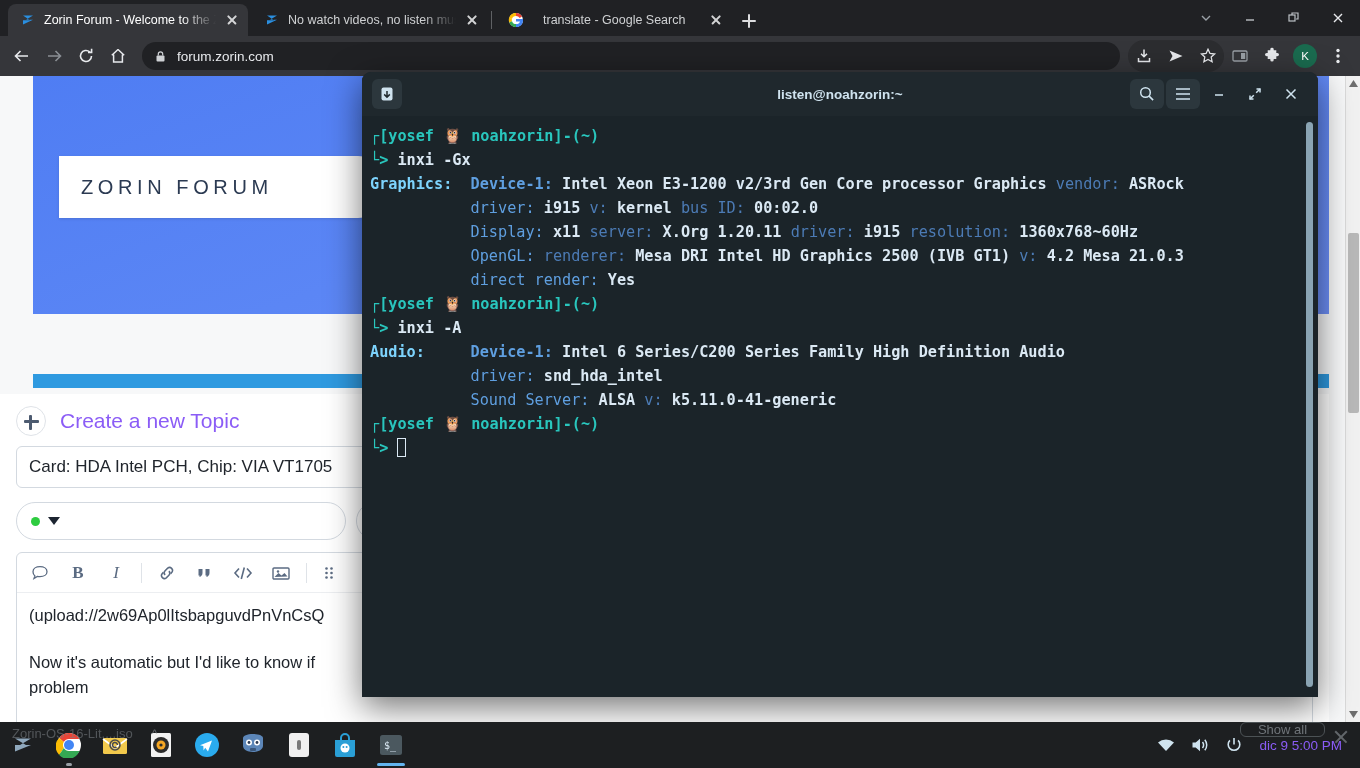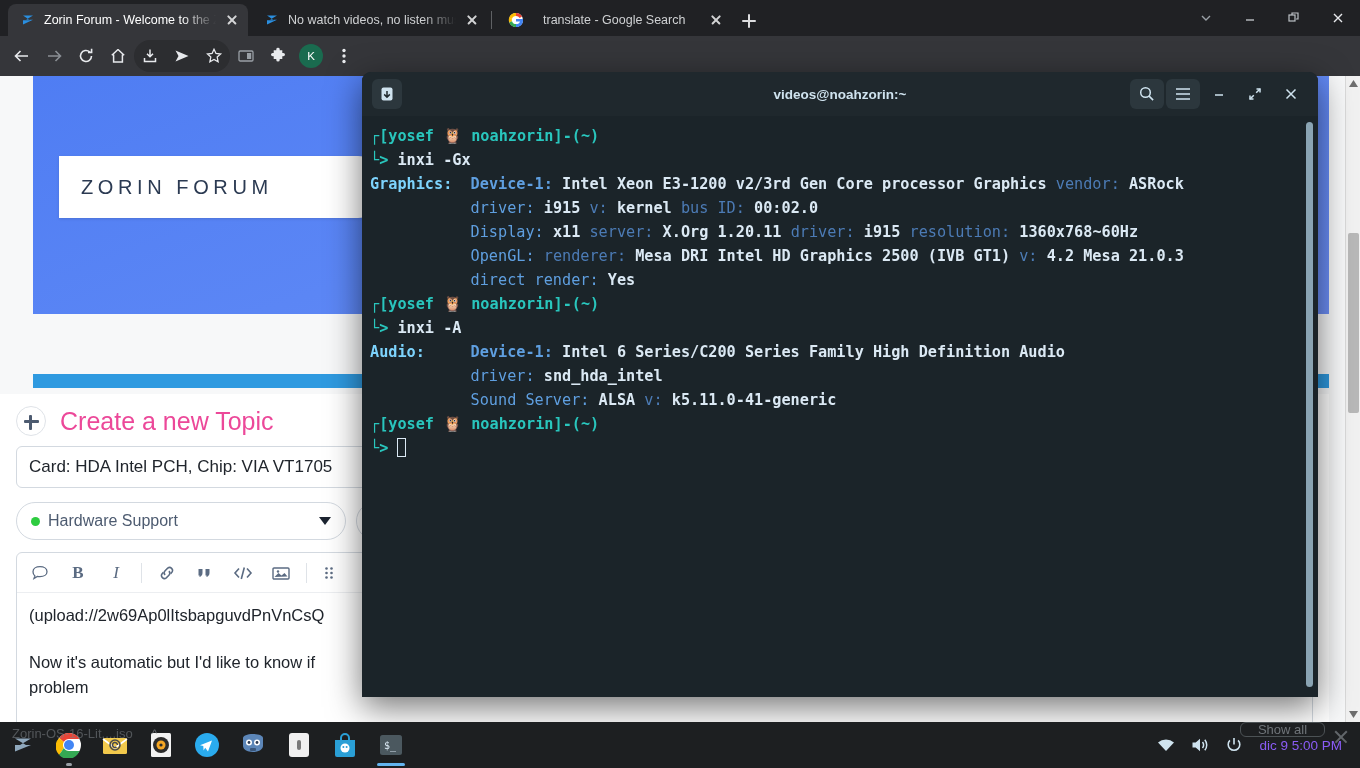--- a/index.html
+++ b/index.html
@@ -86,21 +86,21 @@
 
   .composer { position: absolute; left: 0; top: 318px; width: 1329px; bottom: 0; background: #fff; }
   .comp-head { display: flex; align-items: center; gap: 14px; padding: 12px 16px 10px 16px; }
   .plus-circle {
     width: 30px; height: 30px; border-radius: 50%; border: 1px solid #dfe3e8;
     position: relative; flex: 0 0 30px; background: #fff;
   }
   .plus-circle::before, .plus-circle::after { content: ""; position: absolute; background: #4d5b70; border-radius: 1px; }
   .plus-circle::before { left: 7px; top: 13.3px; width: 15px; height: 3px; }
   .plus-circle::after  { left: 12.2px; top: 8px; width: 3px; height: 15px; }
-  .comp-title { font-size: 25px; color: #ec4899; }
+  .comp-title { font-size: 21px; color: #8b5cf6; }
 
   .title-input {
     margin: 0 16px; height: 42px; border: 1px solid #d3d9e0; border-radius: 6px;
     display: flex; align-items: center; padding: 0 12px; font-size: 17px; color: #20252c; background: #fff;
   }
   .cat-row { display: flex; gap: 10px; margin: 14px 16px 0 16px; }
   .cat-select {
     width: 330px; height: 38px; border: 1px solid #d3d9e0; border-radius: 19px;
     display: flex; align-items: center; padding: 0 14px; gap: 8px; background: #fff;
   }
@@ -275,20 +275,29 @@
           <path d="M14.5 9a5.5 5.5 0 1 1-1.8-4.1" stroke="#e8eaed" stroke-width="1.6" fill="none"></path>
           <path d="M14.6 1.8v3.6h-3.6" stroke="#e8eaed" stroke-width="1.6" fill="none"></path>
         </svg>
       </span>
       <span class="tb-btn">
         <svg width="18" height="18" viewBox="0 0 18 18">
             <path d="M9 2.5L2.8 8.2M9 2.5l6.2 5.7M4.6 7.6v7.4h8.8V7.6" stroke="#e8eaed" stroke-width="1.5" fill="none"></path>
           </svg>
       </span>
 
+      <div class="omnibox">
+        <span style="display:flex;">
+          <svg width="13" height="13" viewBox="0 0 13 13">
+            <rect x="2.5" y="5.5" width="8" height="6" rx="1" fill="#cfd2d5"></rect>
+            <path d="M4.3 5.5V4a2.2 2.2 0 0 1 4.4 0v1.5" stroke="#cfd2d5" stroke-width="1.2" fill="none"></path>
+          </svg>
+        </span>
+        <span class="omni-url">forum.zorin.com</span>
+      </div>
 
       <div class="tb-right">
         <span class="tb-pill">
           <span class="tb-btn">
             <svg width="17" height="17" viewBox="0 0 17 17">
               <path d="M8.5 2v7M5.5 6.3l3 3 3-3" stroke="#e8eaed" stroke-width="1.5" fill="none"></path>
               <path d="M3 10.5v3.5h11v-3.5" stroke="#e8eaed" stroke-width="1.5" fill="none"></path>
             </svg>
           </span>
           <span class="tb-btn">
@@ -338,21 +347,20 @@
         <div class="comp-head">
           <span class="plus-circle"></span>
           <span class="comp-title">Create a new Topic</span>
         </div>
 
         <div class="title-input" title="Type title, or paste a link here">Card: HDA Intel PCH, Chip: VIA VT1705</div>
 
         <div class="cat-row">
           <div class="cat-select">
             <span class="cat-dot"></span>
-            <span class="cat-label">Hardware Support</span>
             <span class="caret"></span>
           </div>
           <div class="tag-select"></div>
         </div>
 
         <div class="editor">
           <div class="ed-toolbar">
             <span class="ed-btn">
               <svg width="19" height="19" viewBox="0 0 19 19">
                   <path d="M2.5 8.2c0-3 3.1-5 7-5s7 2 7 5-3.1 5-7 5c-1 0-1.9-.1-2.7-.3L3.5 15l.9-2.6c-1.2-.9-1.9-2.2-1.9-4.2z" stroke="#5b6b82" stroke-width="1.3" fill="none"></path>
@@ -427,21 +435,21 @@
   </div>
 
   <div class="terminal">
     <div class="term-head">
       <span class="term-newtab">
         <svg width="16" height="16" viewBox="0 0 16 16">
           <rect x="2.5" y="1.5" width="11" height="13" rx="2" fill="#cfe3ef"></rect>
           <path d="M8 5v6M5.2 8.4L8 11.2l2.8-2.8" stroke="#1f282d" stroke-width="1.5" fill="none"></path>
         </svg>
       </span>
-      <span class="term-title">videos@noahzorin:~</span>
+      <span class="term-title">listen@noahzorin:~</span>
       <span class="term-head-right">
         <span class="thb filled">
           <svg width="17" height="17" viewBox="0 0 17 17">
             <circle cx="7" cy="7" r="4.8" stroke="#cfe3ef" stroke-width="1.5" fill="none"></circle>
             <path d="M10.6 10.6l4 4" stroke="#cfe3ef" stroke-width="1.6"></path>
           </svg>
         </span>
         <span class="thb filled">
           <svg width="16" height="14" viewBox="0 0 16 14">
             <path d="M1 2h14M1 7h14M1 12h14" stroke="#cfe3ef" stroke-width="1.7"></path>

